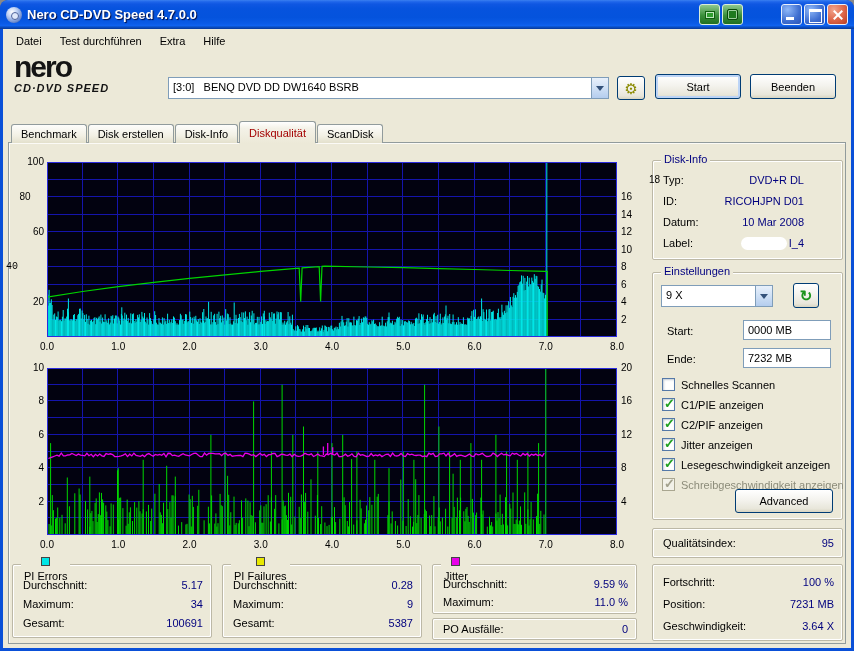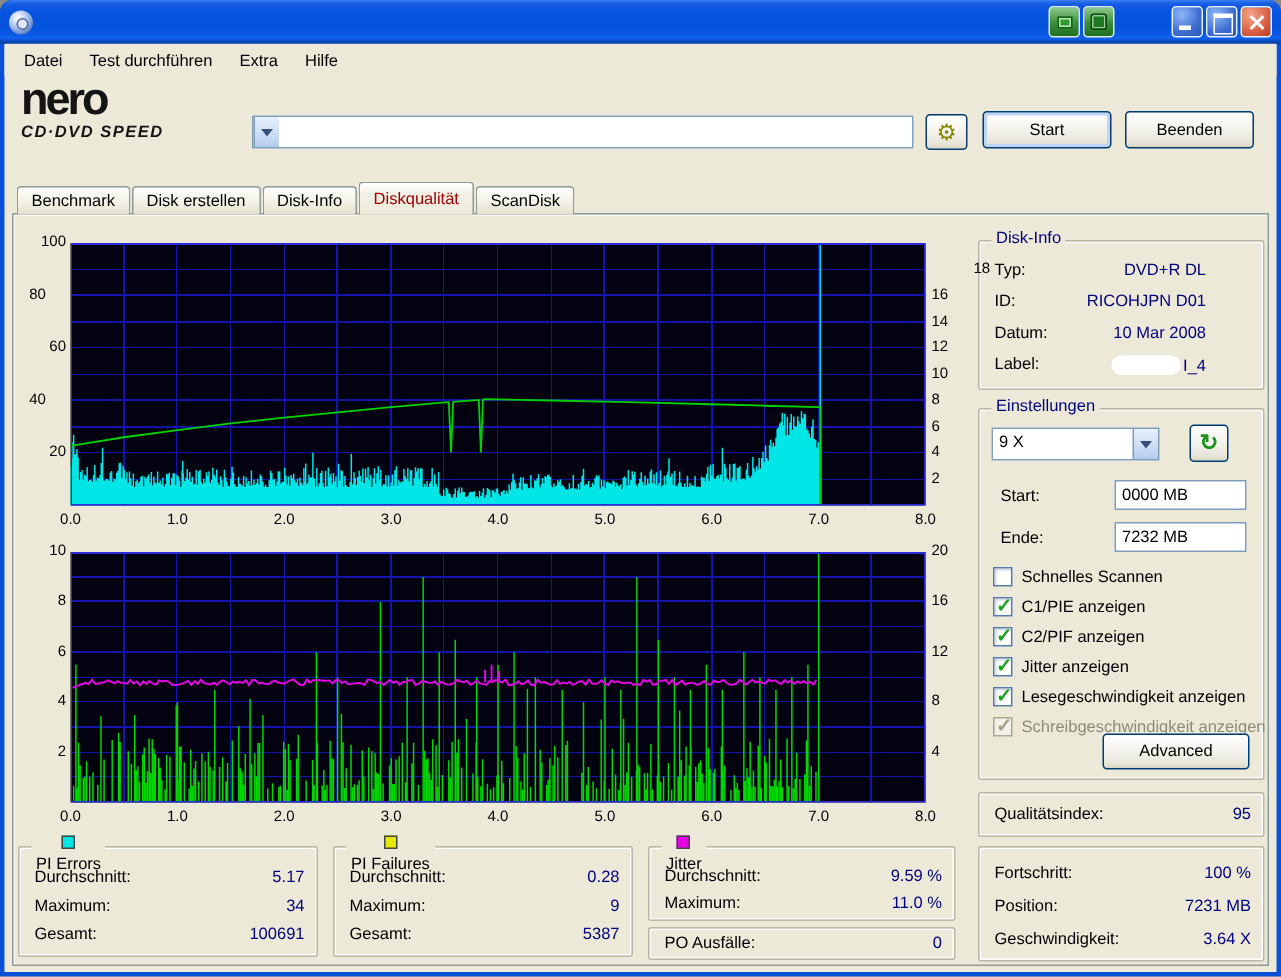--- a/index.html
+++ b/index.html
@@ -78,20 +78,21 @@
   .cblabel{font-size:11px;white-space:nowrap;max-width:163px;overflow:hidden;}
 </style>
 </head>
 <body>
 
 <div class="window" id="win">
   <div class="inner"></div>
 
   <div class="titlebar">
     <span class="app-icon"></span>
+    <span class="titletext">Nero CD-DVD Speed 4.7.0.0</span>
     <div class="titlebtns">
       <div class="winbtn addon">
           <span class="g1"></span>
         </div>
       <div class="winbtn addon">
           <span class="g2"></span>
         </div>
       <div class="btnspacer"></div>
       <div class="winbtn min"></div>
       <div class="winbtn max"></div>
@@ -105,20 +106,21 @@
     <span class="menu-item">Extra</span>
     <span class="menu-item">Hilfe</span>
   </div>
 
   <div class="logo">
     <div class="logo1">nero</div>
     <div class="logo2">CD·DVD SPEED</div>
   </div>
 
   <div class="combo" style="left:168px;top:77px;width:441px;height:22px">
+    <span class="combo-text">[3:0]   BENQ DVD DD DW1640 BSRB</span>
     <span class="combo-btn">
         <span class="arrow-down-icon"></span>
       </span>
   </div>
 
   <div class="xpbtn" style="left:617px;top:76px;width:28px;height:24px">
     <span class="gear-icon">⚙</span>
   </div>
   <div class="xpbtn focus" style="left:655px;top:74px;width:86px;height:25px">Start</div>
   <div class="xpbtn" style="left:750px;top:74px;width:86px;height:25px">Beenden</div>
@@ -289,21 +291,21 @@
         <span class="v">7231 MB</span>
       </div>
     <div class="kv" style="top:54px">
         <span class="k">Geschwindigkeit:</span>
         <span class="v">3.64 X</span>
       </div>
   </div>
 <div class="tick" style="left: 6px; top: 156px; width: 38px; text-align: right;">100</div>
     <div class="tick" style="left: 6px; top: 191px; width: 38px; text-align: center;">80</div>
     <div class="tick" style="left: 6px; top: 226px; width: 38px; text-align: right;">60</div>
-    <div class="tick" style="left: 6px; top: 261px; width: 38px; text-align: center;">40</div>
+    <div class="tick" style="left: 6px; top: 261px; width: 38px; text-align: left; font-family: Liberation Mono, monospace;">40</div>
     <div class="tick" style="left: 6px; top: 296px; width: 38px; text-align: right;">20</div>
     <div class="tick" style="left: 621px; top: 173.5px; width: 24px; text-align: left; margin-left: 28px;">18</div>
     <div class="tick" style="left: 621px; top: 191px; width: 24px; text-align: left;">16</div>
     <div class="tick" style="left: 621px; top: 208.5px; width: 24px; text-align: left;">14</div>
     <div class="tick" style="left: 621px; top: 226px; width: 24px; text-align: left;">12</div>
     <div class="tick" style="left: 621px; top: 243.5px; width: 24px; text-align: left;">10</div>
     <div class="tick" style="left: 621px; top: 261px; width: 24px; text-align: left;">8</div>
     <div class="tick" style="left: 621px; top: 278.5px; width: 24px; text-align: left;">6</div>
     <div class="tick" style="left: 621px; top: 296px; width: 24px; text-align: left;">4</div>
     <div class="tick" style="left: 621px; top: 313.5px; width: 24px; text-align: left;">2</div>

